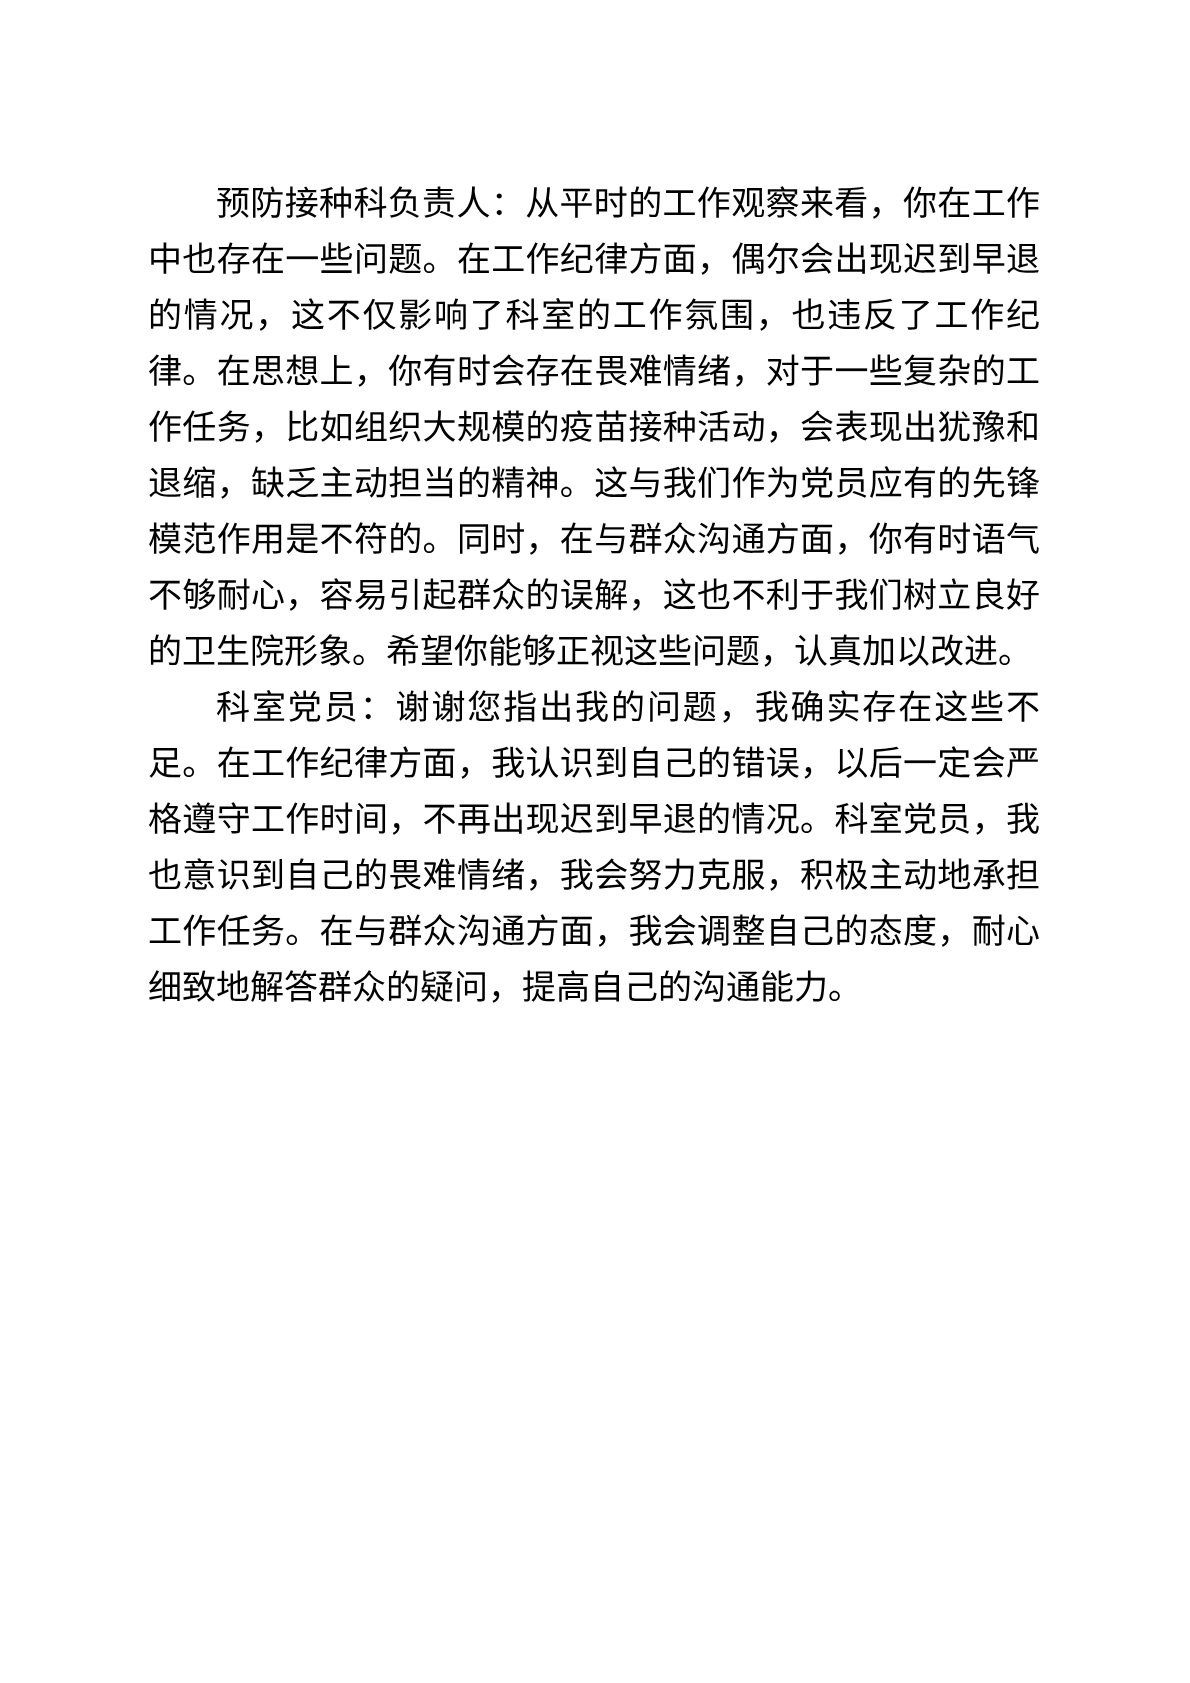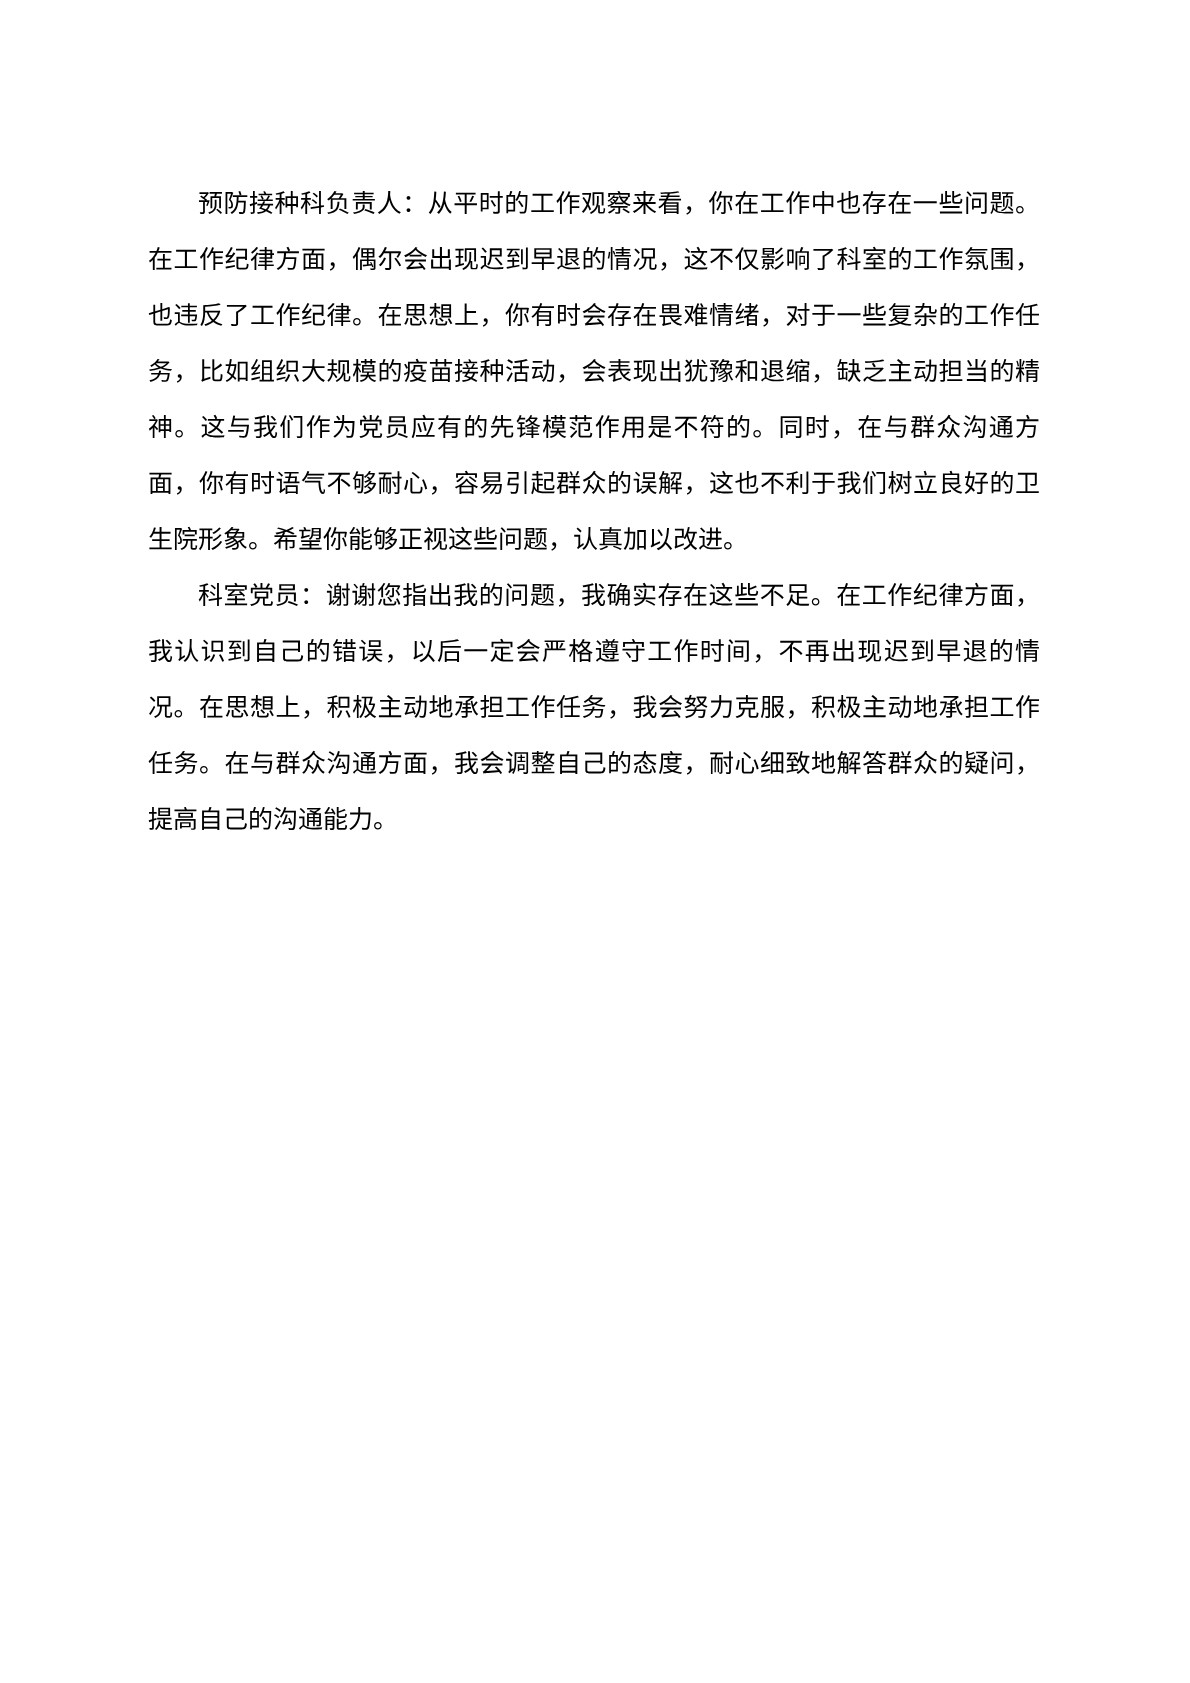--- a/index.html
+++ b/index.html
@@ -21,31 +21,31 @@
     box-sizing: border-box;
   }
   .content {
     box-sizing: border-box;
     padding: 176px 150px 0 148px;
   }
   .para {
     margin: 0;
     padding: 0;
     color: #000000;
-    font-size: 25px;
+    font-size: 34px;
     line-height: 56px;
     text-align: justify;
     text-justify: inter-ideograph;
     text-indent: 2em;
     letter-spacing: 0;
     word-break: break-all;
     font-family: "Liberation Serif", serif;
   }
 </style>
 </head>
 <body>
 
 <div class="page">
   <div class="content">
     <p class="para">预防接种科负责人：从平时的工作观察来看，你在工作中也存在一些问题。在工作纪律方面，偶尔会出现迟到早退的情况，这不仅影响了科室的工作氛围，也违反了工作纪律。在思想上，你有时会存在畏难情绪，对于一些复杂的工作任务，比如组织大规模的疫苗接种活动，会表现出犹豫和退缩，缺乏主动担当的精神。这与我们作为党员应有的先锋模范作用是不符的。同时，在与群众沟通方面，你有时语气不够耐心，容易引起群众的误解，这也不利于我们树立良好的卫生院形象。希望你能够正视这些问题，认真加以改进。</p>
-    <p class="para">科室党员：谢谢您指出我的问题，我确实存在这些不足。在工作纪律方面，我认识到自己的错误，以后一定会严格遵守工作时间，不再出现迟到早退的情况。在思想上，积极主动地承担工作任务，我会努力克服，积极主动地承担工作任务。在与群众沟通方面，我会调整自己的态度，耐心细致地解答群众的疑问，提高自己的沟通能力。</p>
+    <p class="para">科室党员：谢谢您指出我的问题，我确实存在这些不足。在工作纪律方面，我认识到自己的错误，以后一定会严格遵守工作时间，不再出现迟到早退的情况。科室党员，我也意识到自己的畏难情绪，我会努力克服，积极主动地承担工作任务。在与群众沟通方面，我会调整自己的态度，耐心细致地解答群众的疑问，提高自己的沟通能力。</p>
   </div>
 </div>
 
 </body></html>

